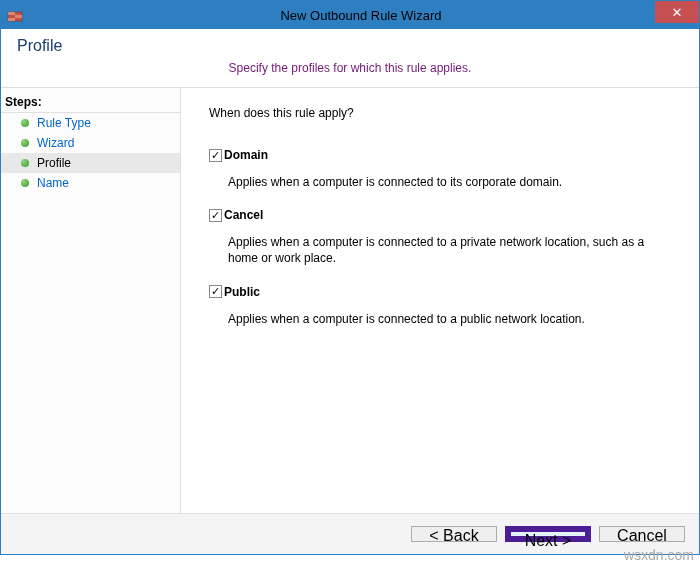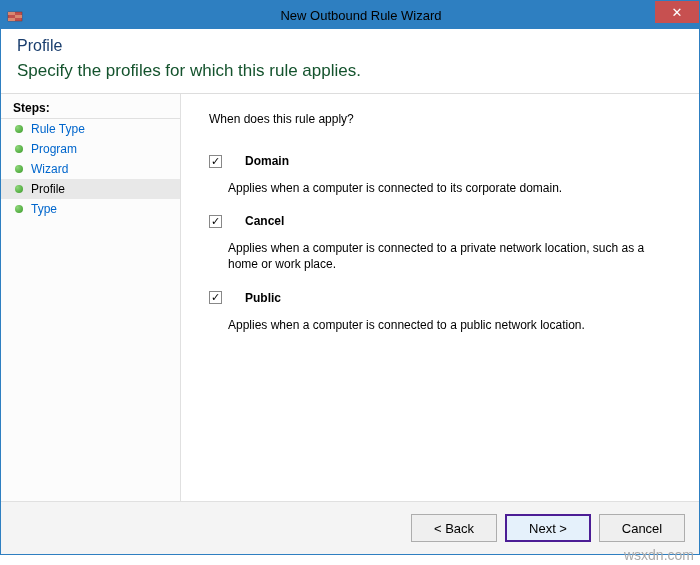--- a/index.html
+++ b/index.html
@@ -4,41 +4,41 @@
   <style>
     * { box-sizing: border-box; margin: 0; padding: 0; }
     body { font-family: "Segoe UI", Tahoma, sans-serif; font-size: 12px; background: #fff; width: 700px; height: 565px; overflow: hidden; position: relative; }
     .window { width: 700px; height: 555px; border: 1px solid #2e7fc1; background: #fff; display: flex; flex-direction: column; }
     .title-bar { height: 28px; background: #2e7fc1; color: #000; display: flex; align-items: center; position: relative; }
     .title-icon { width: 16px; height: 16px; margin-left: 6px; }
     .title-text { flex: 1; text-align: center; color: #000; font-size: 13px; }
     .close-btn { width: 44px; height: 22px; background: #c75050; color: #fff; display: flex; align-items: center; justify-content: center; position: absolute; right: 0; top: 0; font-size: 13px; }
     .header { padding: 8px 16px 12px 16px; }
     .header h1 { font-size: 16px; font-weight: normal; color: #1a3e6e; margin-bottom: 6px; }
-    .header .subtitle { font-size: 17px; color: #14532d; }
+    .header .subtitle { font-size: 12px; color: #701a75; text-align: center; }
     .body-area { flex: 1; display: flex; border-top: 1px solid #ddd; }
     .sidebar { width: 180px; border-right: 1px solid #e0e0e0; background: #fcfcfc; padding-top: 4px; }
-    .steps-header { font-weight: bold; padding: 3px 10px 3px 12px; border-bottom: 1px solid #e0e0e0; font-size: 12px; }
+    .steps-header { font-weight: bold; padding: 3px 10px 3px 4px; border-bottom: 1px solid #e0e0e0; font-size: 12px; }
     .steps-list { list-style: none; }
-    .steps-list li { display: flex; align-items: center; padding: 3px 14px; font-size: 12px; }
+    .steps-list li { display: flex; align-items: center; padding: 3px 20px; font-size: 12px; }
     .steps-list li.current { background: #e8e8e8; }
     .step-bullet { width: 8px; height: 8px; border-radius: 50%; background: radial-gradient(circle at 30% 30%, #8fd67a, #3a9c2a); margin-right: 8px; flex-shrink: 0; }
     .step-label { color: #0066cc; cursor: pointer; }
     .steps-list li.current .step-label { color: #000; }
     .content { flex: 1; padding: 18px 28px 0 28px; display: flex; flex-direction: column; }
     .question { font-size: 12px; margin-bottom: 28px; }
     .option-row { margin-bottom: 18px; }
-    .option-header { display: flex; align-items: center; gap: 23px; }
+    .option-header { display: flex; align-items: center; gap: 2px; }
     .checkbox { width: 13px; height: 13px; border: 1px solid #888; background: #fff; display: inline-flex; align-items: center; justify-content: center; flex-shrink: 0; }
     .checkbox.checked::after { content: "✓"; font-size: 11px; color: #000; line-height: 1; }
     .option-label { font-weight: bold; font-size: 12px; }
     .option-desc { margin-left: 19px; margin-top: 12px; font-size: 12px; color: #000; max-width: 420px; line-height: 1.35; }
     .button-bar { display: flex; justify-content: flex-end; gap: 8px; padding: 12px 14px; border-top: 1px solid #e0e0e0; background: #f4f4f4; }
-    .wiz-btn { min-width: 86px; height: 28px; background: #efefef; border: 1px solid #adadad; font-size: 13px; cursor: pointer; }
-    .wiz-btn.primary { border: 2px solid #4c1d95; box-shadow: inset 0 0 0 1px #e5f1fb; background: #e5f1fb; }
+    .wiz-btn { min-width: 86px; height: 16px; background: #efefef; border: 1px solid #adadad; font-size: 16px; cursor: pointer; }
+    .wiz-btn.primary { border: 6px solid #4c1d95; box-shadow: inset 0 0 0 1px #e5f1fb; background: #e5f1fb; }
     .watermark { position: absolute; bottom: 2px; right: 6px; font-size: 14px; color: #aaa; }
   </style>
 </head>
 <body>
 
 <div class="window">
   <div class="title-bar">
     <span class="title-icon">
       <svg viewBox="0 0 16 16">
           <rect x="1" y="5" width="14" height="9" fill="#c0504d" stroke="#7a2e2b" stroke-width="0.5"></rect>
@@ -61,33 +61,29 @@
   <div class="body-area">
     <div class="sidebar">
       <div class="steps-header">Steps:</div>
       <ul class="steps-list">
         <li>
           <span class="step-bullet"></span>
           <span class="step-label">Rule Type</span>
         </li>
         <li>
           <span class="step-bullet"></span>
-          <span class="step-label">Program</span>
-        </li>
-        <li>
-          <span class="step-bullet"></span>
           <span class="step-label">Wizard</span>
         </li>
         <li class="current">
           <span class="step-bullet"></span>
           <span class="step-label">Profile</span>
         </li>
         <li>
           <span class="step-bullet"></span>
-          <span class="step-label">Type</span>
+          <span class="step-label">Name</span>
         </li>
       </ul>
     </div>
 
     <div class="content">
       <div class="question">When does this rule apply?</div>
 
       <div class="option-row">
         <div class="option-header">
           <span class="checkbox checked"></span>

